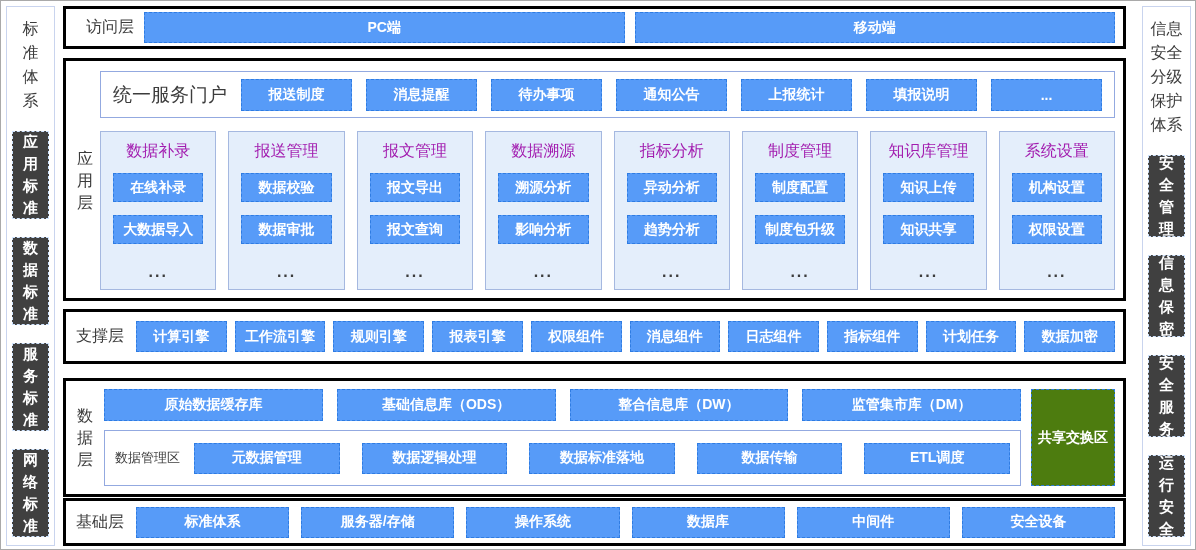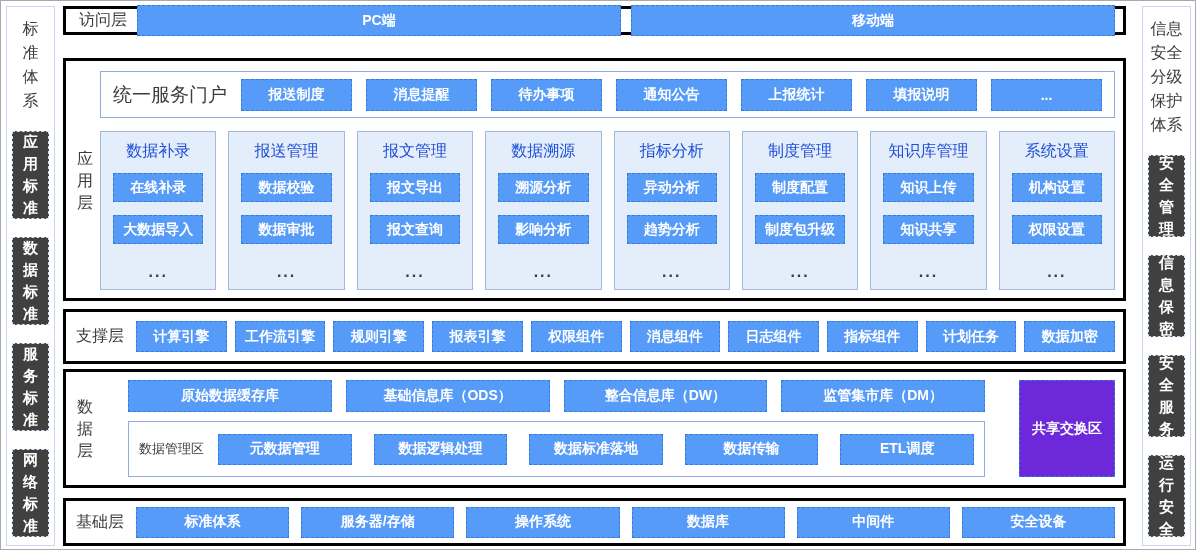--- a/index.html
+++ b/index.html
@@ -52,62 +52,62 @@
     line-height:22px; text-align:center;
   }
   .btn {
     background:#579bf8; border:1px dashed #2f7ce2; color:#fff;
     font-size:14px; font-weight:bold;
     display:flex; align-items:center; justify-content:center;
     text-align:center; white-space:nowrap;
   }
 
   
-  #access { top:5px; height:29px; padding:0 8px 0 13px; gap:10px; }
+  #access { top:5px; height:43px; padding:0 8px 0 20px; gap:10px; }
   #access .btn { flex:1; height:31px; }
 
   
   #app { top:57px; height:243px; padding:10px 8px 8px 10px; align-items:stretch; }
   #app .layer-label { align-self:center; margin-right:6px; }
   .app-content { flex:1; display:flex; flex-direction:column; }
   .portal {
     border:1px solid #93a9e0; background:#fff; height:47px; flex-shrink:0;
     display:flex; align-items:center; gap:14px; padding:0 12px; margin-bottom:13px;
   }
   .portal-label { color:#3c3c3c; font-size:19px; white-space:nowrap; flex-shrink:0; }
   .portal .btn { flex:1; height:32px; }
   .modules { flex:1; display:flex; gap:12px; }
   .module {
     flex:1; background:#e4eefb; border:1px solid #a5b8e0;
     display:flex; flex-direction:column; padding:9px 12px 4px;
   }
-  .module-title { text-align:center; color:#1d4ed8; font-size:16px; margin-bottom:11px; }
+  .module-title { text-align:center; color:#a21caf; font-size:16px; margin-bottom:11px; }
   .module .btn { height:29px; margin-bottom:13px; }
   .module-more { margin-top:auto; text-align:center; color:#3c3c3c; font-weight:bold; padding-bottom:4px; letter-spacing:2px; }
 
   
   #support { top:308px; height:55px; padding:0 8px 0 10px; gap:8px; }
   #support .layer-label { margin-right:4px; }
   #support .btn { flex:1; height:31px; }
 
   
-  #data { top:368px; height:119px; padding:8px 8px 8px 8px; align-items:stretch;gap:24px; }
+  #data { top:377px; height:119px; padding:8px 8px 8px 8px; align-items:stretch; }
   #data .layer-label.vert { align-self:center; margin:0 10px 0 2px; }
   .data-main { flex:1; display:flex; flex-direction:column; }
   .stores { display:flex; gap:14px; height:32px; margin-bottom:9px; }
   .stores .btn { flex:1; }
   .mgmt {
     flex:1; border:1px solid #93a9e0; background:#fff;
     display:flex; align-items:center; gap:14px; padding:0 2px 0 10px;
   }
   .mgmt-label { color:#3c3c3c; font-size:13px; white-space:nowrap; flex-shrink:0; }
   .mgmt .btn { flex:1; height:31px; margin-right:8px; }
   .exchange {
-    width:96px; margin-left:10px; flex-shrink:0;
-    background:#6d28d9; border:1px dashed #2f7ce2;
+    width:84px; margin-left:10px; flex-shrink:0;
+    background:#4d7c0f; border:1px dashed #2f7ce2;
     display:flex; align-items:center; justify-content:center;
   }
   .exchange span { color:#fff; font-size:14px; font-weight:bold; }
 
   
   #base { top:497px; height:48px; padding:0 8px 0 10px; gap:12px; }
   #base .btn { flex:1; height:31px; }
 </style>
 </head>
 <body>

